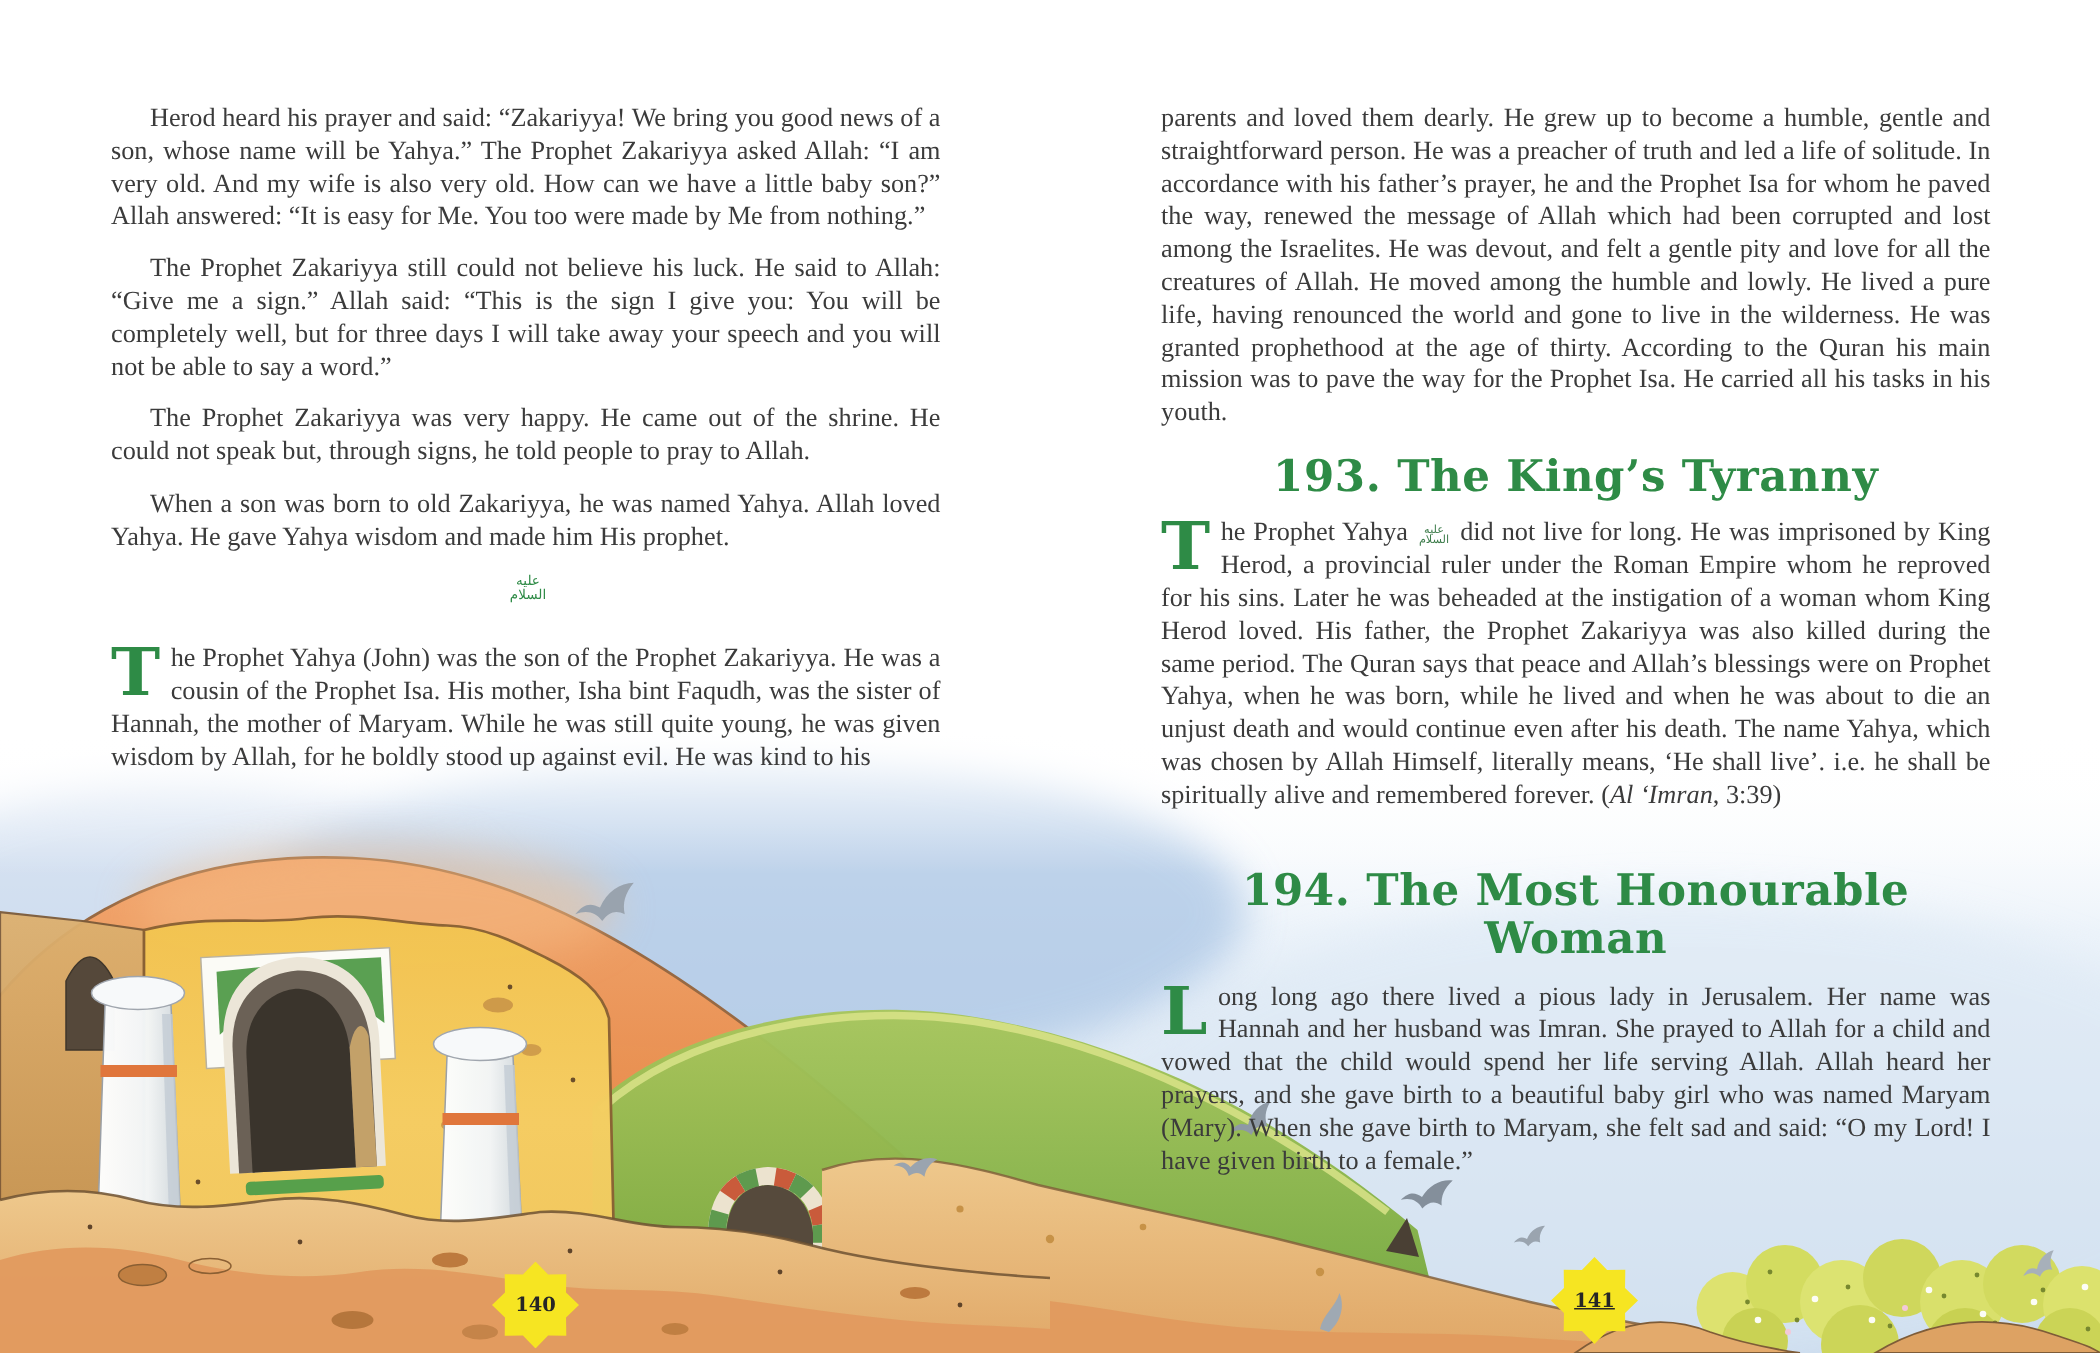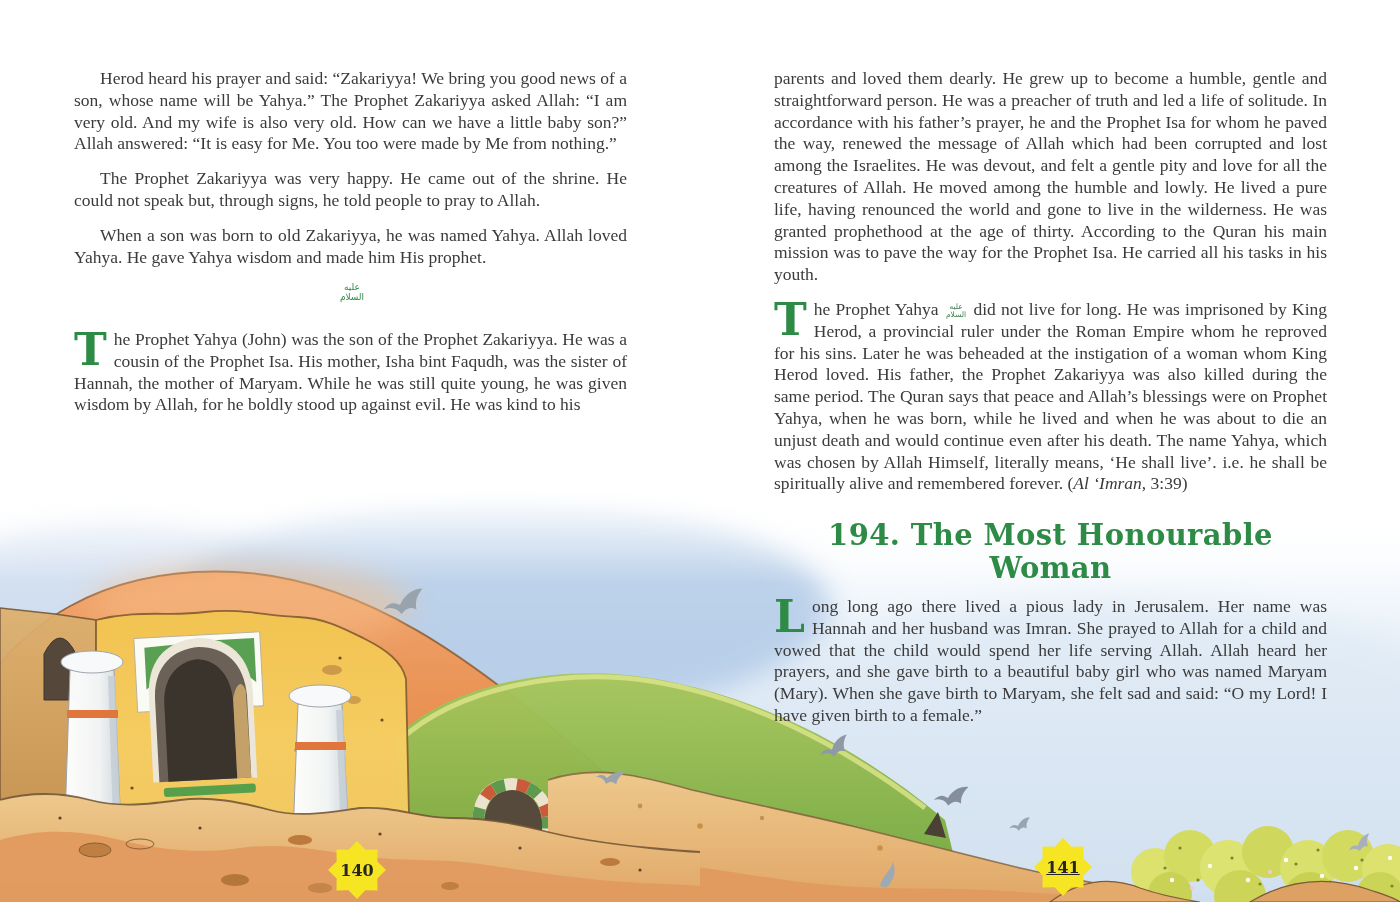--- a/index.html
+++ b/index.html
@@ -17,21 +17,21 @@
 
   p.para { margin:0 0 13px 0; }
   p.indent { text-indent:26px; }
   p.dc { margin:0; }
 
   h2 { font-family:"DejaVu Serif", serif; font-weight:bold;
        color:#2e8b46; font-size:29px; line-height:1.12;
        text-align:center; letter-spacing:.4px; }
   .h-192 { margin:15px 0 12px 0; }
   .h-193 { margin:15px 0 11px 0; }
-  .h-194 { margin:24px 0 12px 0; }
+  .h-194 { margin:36px 0 12px 0; }
 
   .dropcap { float:left; font-family:"DejaVu Serif", serif; font-weight:bold;
              color:#2e8b46; font-size:44px; line-height:36px;
              padding:3px 7px 0 0; }
 
   .honorific-sup { display:inline-block; vertical-align:super;
                    font-family:"DejaVu Sans", sans-serif; font-size:9px;
                    line-height:1.05; color:#2e8b46; margin-left:3px;
                    text-align:center; font-weight:normal; letter-spacing:0; }
   .honorific-sup span { display:block; }
@@ -43,21 +43,21 @@
 
   .it { font-style:italic; }
 
   .badge { position:absolute; width:58px; height:58px; background:#f6e522;
            clip-path:polygon(50% 0%, 64.5% 14.9%, 85.4% 14.6%, 85.1% 35.5%,
                              100% 50%, 85.1% 64.5%, 85.4% 85.4%, 64.5% 85.1%,
                              50% 100%, 35.5% 85.1%, 14.6% 85.4%, 14.9% 64.5%,
                              0% 50%, 14.9% 35.5%, 14.6% 14.6%, 35.5% 14.9%);
            display:flex; align-items:center; justify-content:center;
            font-family:"DejaVu Serif", serif; font-weight:bold;
-           font-size:16px; color:#262626; z-index:3; }
+           font-size:13px; color:#262626; z-index:3; }
   .badge-140 { left:328px; top:841px; }
   .badge-141 { left:1034px; top:838px;text-decoration:underline; }
 </style>
 </head>
 <body>
 
 <svg class="illus" width="1400" height="414" viewBox="0 0 1400 414">
   <defs>
     <linearGradient id="sky" x1="0" y1="0" x2="0" y2="1">
       <stop offset="0" stop-color="#ffffff" stop-opacity="0"></stop>
@@ -252,31 +252,33 @@
     <use href="#bird" transform="translate(832,262) rotate(-10) scale(1.15)" fill="#8e99a5"></use>
     <use href="#bird" transform="translate(948,310) rotate(8) scale(1.25)" fill="#848f9b"></use>
     <use href="#bird" transform="translate(1018,338) scale(0.8)" fill="#9aa4af"></use>
     <use href="#bird" transform="translate(1358,358) rotate(-12) scale(0.9)" fill="#a7b0ba"></use>
     <path d="M 880 398 C 882 388 890 384 893 374 C 897 384 893 394 886 400 Z" fill="#9fa9b3"></path>
   </g>
 </svg>
 
 <div class="textcol left">
   <p class="para indent">Herod heard his prayer and said: “Zakariyya! We bring you good news of a son, whose name will be Yahya.” The Prophet Zakariyya asked Allah: “I am very old. And my wife is also very old. How can we have a little baby son?” Allah answered: “It is easy for Me. You too were made by Me from nothing.”</p>
+  <p class="para indent">The Prophet Zakariyya still could not believe his luck. He said to Allah: “Give me a sign.” Allah said: “This is the sign I give you: You will be completely well, but for three days I will take away your speech and you will not be able to say a word.”</p>
   <p class="para indent">The Prophet Zakariyya was very happy. He came out of the shrine. He could not speak but, through signs, he told people to pray to Allah.</p>
   <p class="para indent">When a son was born to old Zakariyya, he was named Yahya. Allah loved Yahya. He gave Yahya wisdom and made him His prophet.</p>
 
   <h2 class="h-192"><span class="honorific-sup"><span>عليه</span><span>السلام</span></span></h2>
 
   <p class="para dc"><span class="dropcap">T</span><span>he Prophet Yahya (John) was the son of the Prophet Zakariyya. He was a cousin of the Prophet Isa. His mother, Isha bint Faqudh, was the sister of Hannah, the mother of Maryam. While he was still quite young, he was given wisdom by Allah, for he boldly stood up against evil. He was kind to his</span></p>
 </div>
 
 <div class="textcol right">
   <p class="para">parents and loved them dearly. He grew up to become a humble, gentle and straightforward person. He was a preacher of truth and led a life of solitude. In accordance with his father’s prayer, he and the Prophet Isa for whom he paved the way, renewed the message of Allah which had been corrupted and lost among the Israelites. He was devout, and felt a gentle pity and love for all the creatures of Allah. He moved among the humble and lowly. He lived a pure life, having renounced the world and gone to live in the wilderness. He was granted prophethood at the age of thirty. According to the Quran his main mission was to pave the way for the Prophet Isa. He carried all his tasks in his youth.</p>
 
+  <h2 class="h-193">193. The King’s Tyranny</h2>
 
   <p class="para dc"><span class="dropcap">T</span><span><span>he Prophet Yahya </span><span class="honorific-inline"><span>عليه</span><span>السلام</span></span><span> did not live for long. He was imprisoned by King Herod, a provincial ruler under the Roman Empire whom he reproved for his sins. Later he was beheaded at the instigation of a woman whom King Herod loved. His father, the Prophet Zakariyya was also killed during the same period. The Quran says that peace and Allah’s blessings were on Prophet Yahya, when he was born, while he lived and when he was about to die an unjust death and would continue even after his death. The name Yahya, which was chosen by Allah Himself, literally means, ‘He shall live’. i.e. he shall be spiritually alive and remembered forever. (</span><span class="it">Al ‘Imran</span><span>, 3:39)</span></span></p>
 
   <h2 class="h-194">194. The Most Honourable Woman</h2>
 
   <p class="para dc"><span class="dropcap">L</span><span>ong long ago there lived a pious lady in Jerusalem. Her name was Hannah and her husband was Imran. She prayed to Allah for a child and vowed that the child would spend her life serving Allah. Allah heard her prayers, and she gave birth to a beautiful baby girl who was named Maryam (Mary). When she gave birth to Maryam, she felt sad and said: “O my Lord! I have given birth to a female.”</span></p>
 </div>
 
 <div class="badge badge-140">
     <span>140</span>

